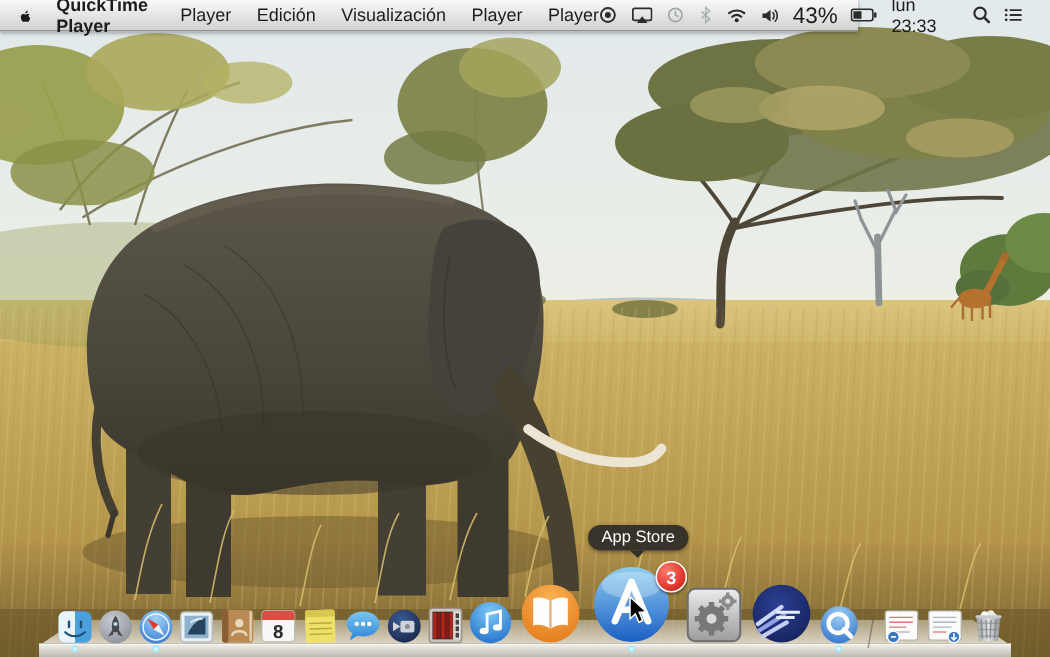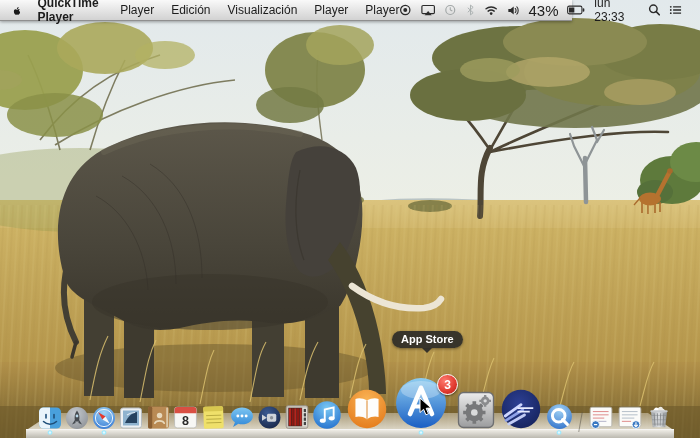--- a/index.html
+++ b/index.html
@@ -35,22 +35,22 @@
   #dock-divider{position:absolute;left:580px;top:412px;width:1px;height:20px;z-index:12;
     background:rgba(90,85,75,.55);transform:skewX(-10deg);}
 
   
   #as-badge{position:absolute;left:437px;top:374px;width:19px;height:19px;z-index:20;
     border-radius:50%;background:radial-gradient(circle at 35% 30%,#ff7a6e,#e03a2f 60%,#b01d14);
     border:1.5px solid #fff;box-shadow:0 1px 2px rgba(0,0,0,.5);
     color:#fff;font-size:12px;font-weight:bold;display:flex;align-items:center;justify-content:center;}
 
   
-  #tooltip{position:absolute;left:392px;top:331px;z-index:30;background:rgba(38,38,38,.88);
-    border-radius:9px;padding:2px 9px 3px 9px;color:#fff;font-size:11px;font-weight:bold;
+  #tooltip{position:absolute;left:392px;top:350px;z-index:30;background:rgba(38,38,38,.88);
+    border-radius:9px;padding:2px 9px 3px 9px;color:#fff;font-size:11px;font-weight:normal;
     box-shadow:0 1px 3px rgba(0,0,0,.4);white-space:nowrap;}
   #tooltip:after{content:"";position:absolute;left:50%;bottom:-5px;margin-left:-5px;
     border-left:5px solid transparent;border-right:5px solid transparent;
     border-top:5px solid rgba(38,38,38,.88);}
 
   
   #cursor{position:absolute;left:419px;top:397px;z-index:40;}
 </style>
 </head>
 <body>

